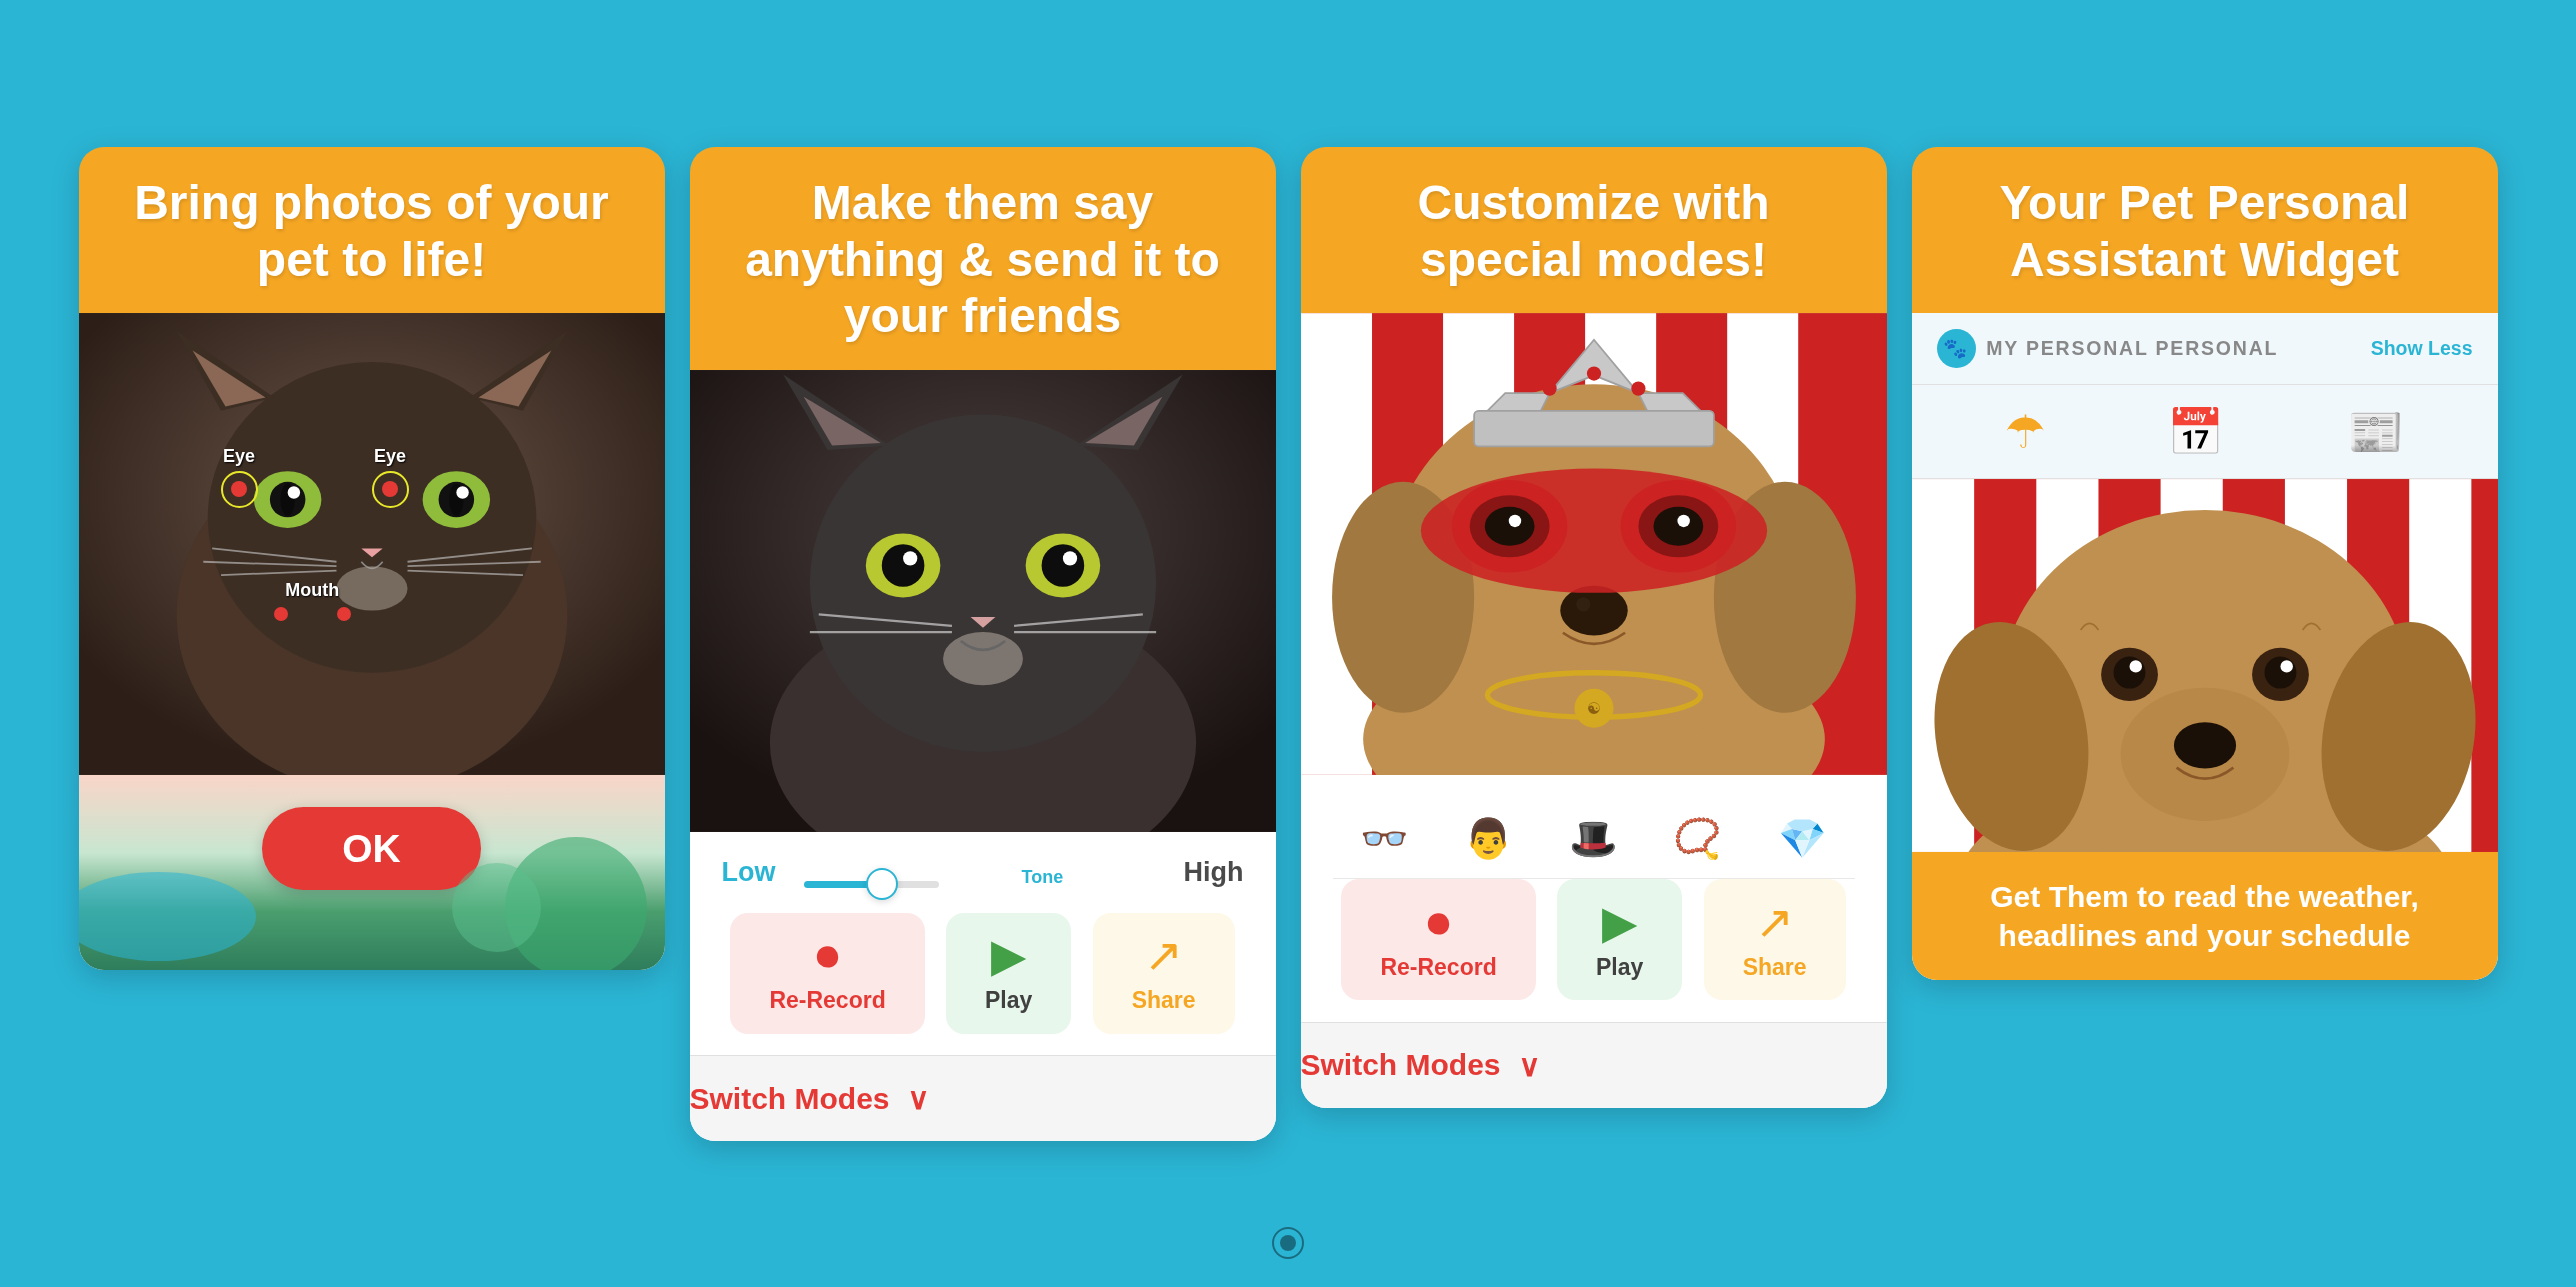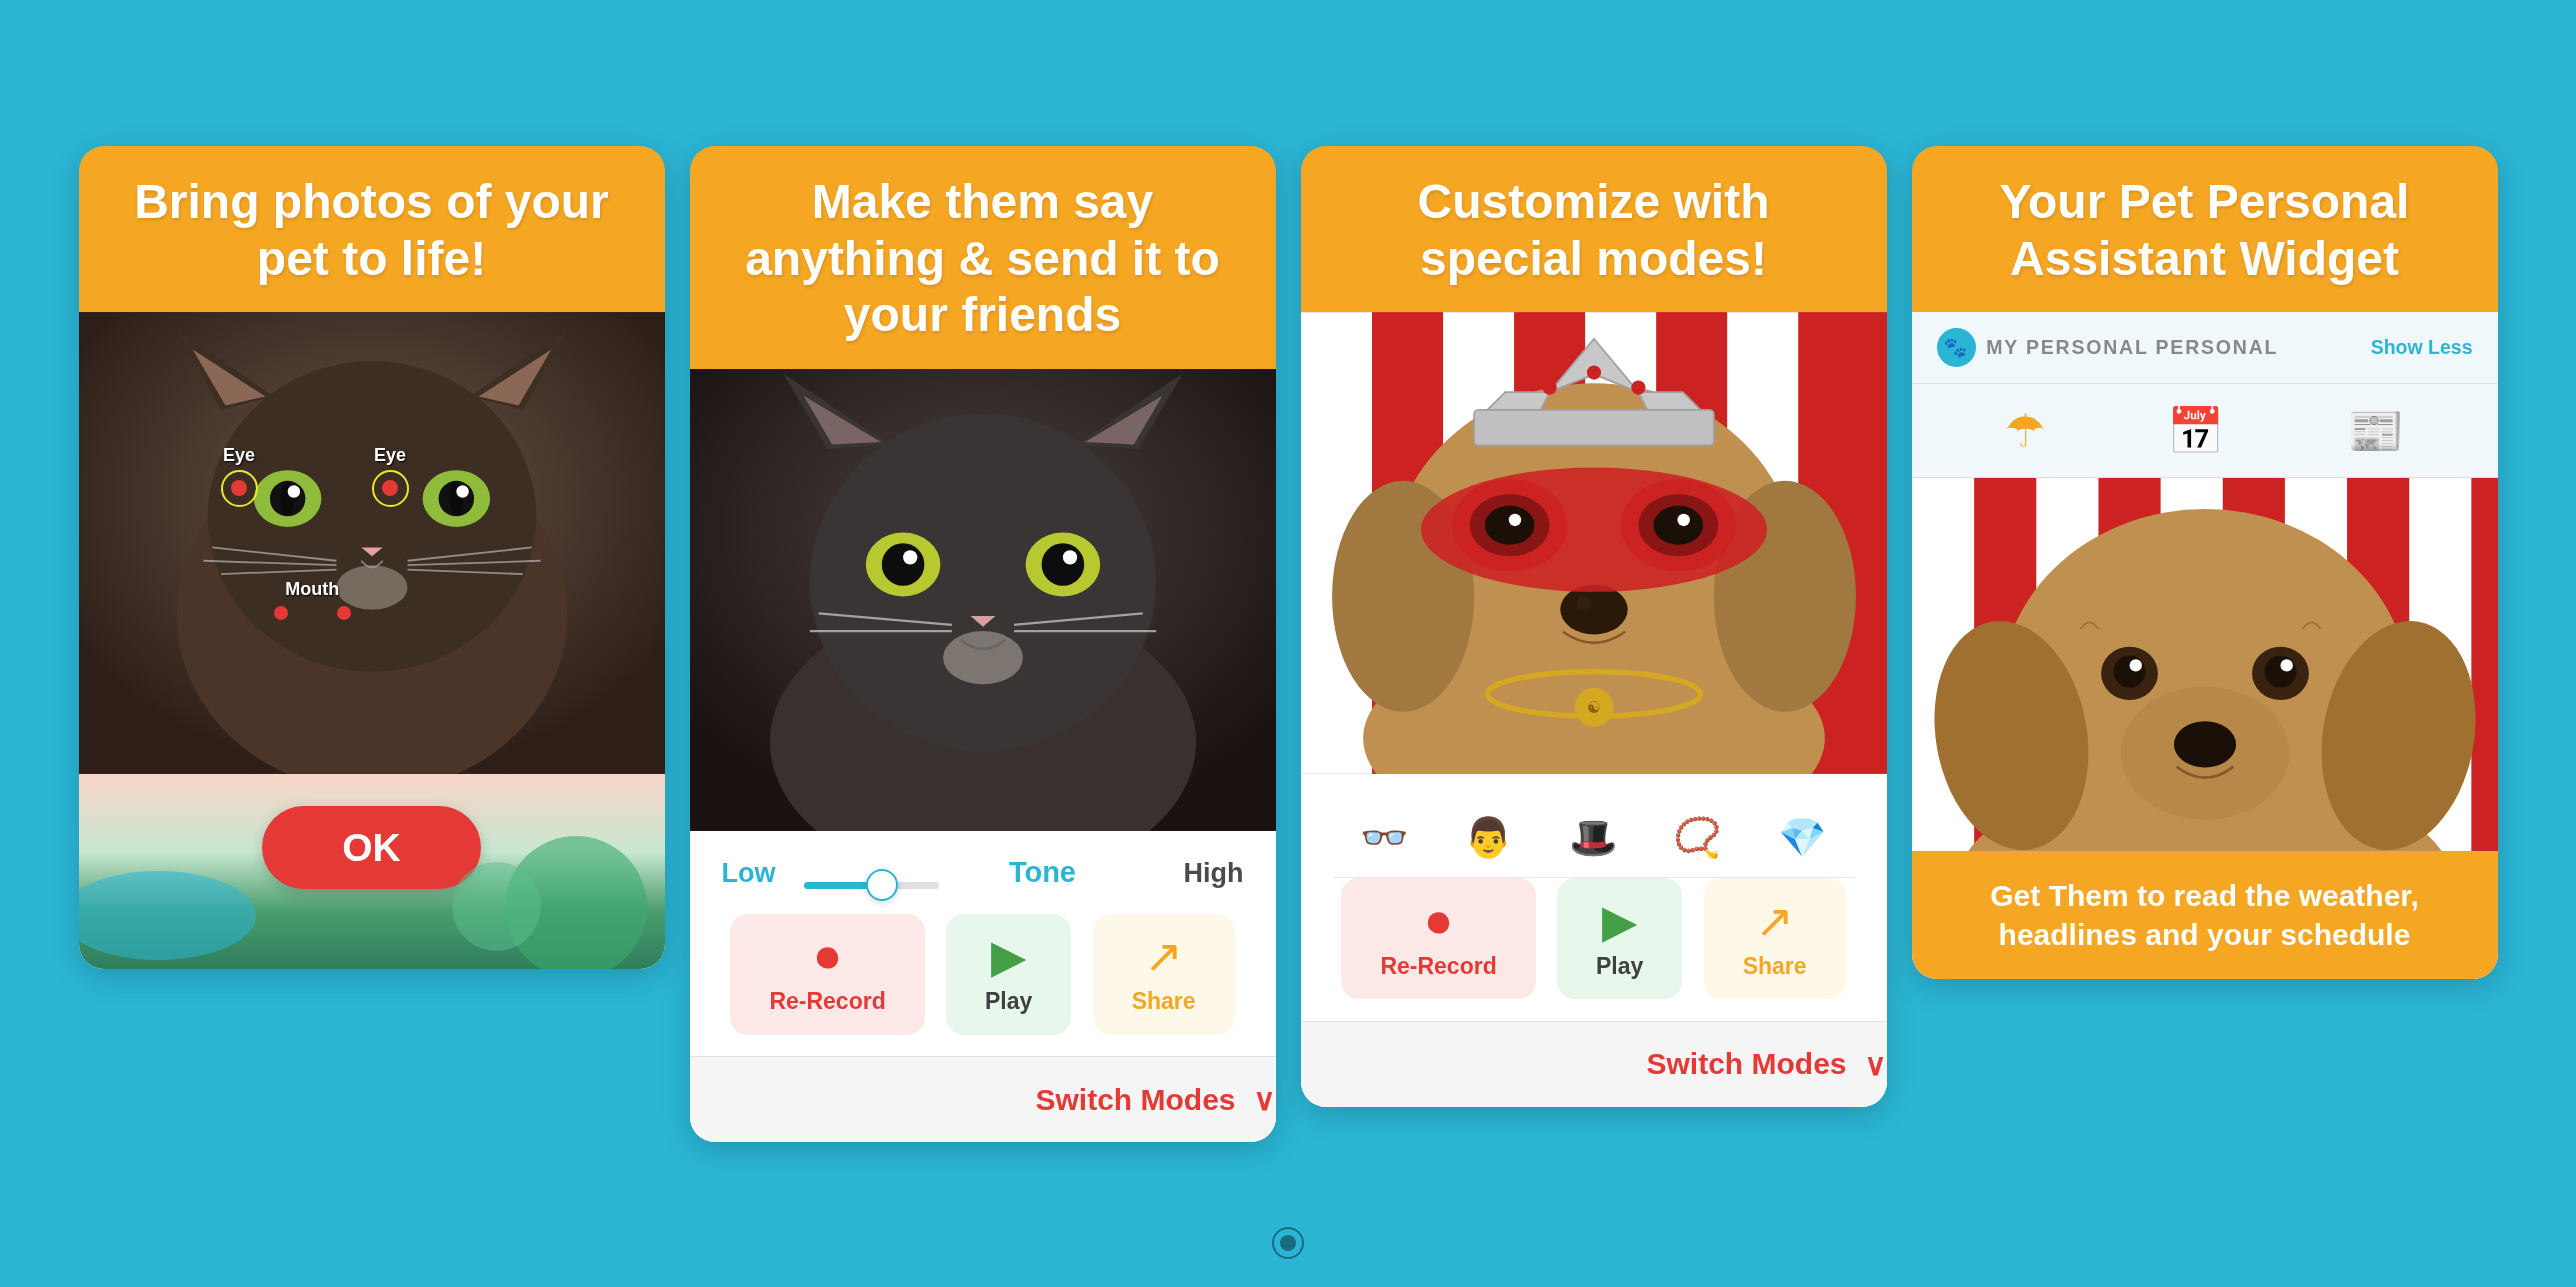--- a/index.html
+++ b/index.html
@@ -89,21 +89,21 @@
       padding: 25px 32px 0 32px;
       background: #fff;
     }
     .tone-slider-row {
       display: flex;
       align-items: flex-end;
       gap: 21.3px;
       margin-bottom: 25px;
     }
     .tone-label-low { color: #2bb5d5; font-size: 27px; font-weight: bold; }
-    .tone-label-mid { color: #2bb5d5; font-size: 29px; font-weight: bold; flex: 1; text-align: center; }
+    .tone-label-mid { color: #2bb5d5; font-size: 18px; font-weight: bold; flex: 1; text-align: center; }
     .tone-label-high { color: #4a4a4a; font-size: 27px; font-weight: bold; margin-left: 45px; }
     .slider-track {
       flex: 1;
       height: 7.1px;
       background: linear-gradient(to right, #2bb5d5 60%, #e0e0e0 60%);
       border-radius: 3.6px;
       position: relative;
       margin: 0 7.1px;
     }
     .slider-thumb {
@@ -146,21 +146,21 @@
     .action-btn-label {
       font-size: 23px;
       font-weight: bold;
     }
     .record-label { color: #E53935; }
     .play-label { color: #404040; }
     .share-label { color: #F5A623; }
     .switch-modes-bar {
       display: flex;
       align-items: center;
-      justify-content: flex-end;
+      justify-content: flex-start;
       gap: 18px;
       padding: 25px 0 25px 0;
       background: #f5f5f5;
       border-top: 0.9px solid #e0e0e0;
       cursor: pointer;
     }
     .switch-modes-text {
       color: #E53935;
       font-size: 30px;
       font-weight: bold;

